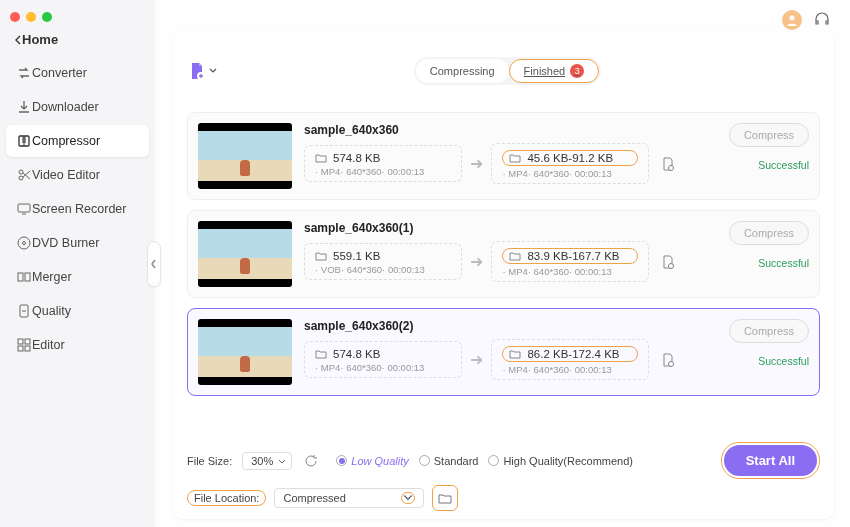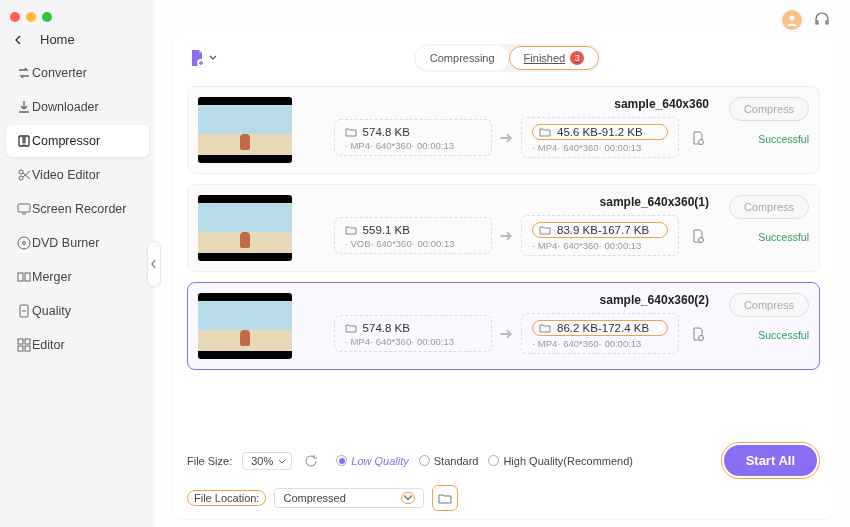--- a/index.html
+++ b/index.html
@@ -5,51 +5,51 @@
 * { margin: 0; padding: 0; box-sizing: border-box; font-family: -apple-system, BlinkMacSystemFont, "Segoe UI", sans-serif; }
 body { width: 850px; height: 527px; background: #f5f5f7; display: flex; overflow: hidden; }
 
 .sidebar { width: 155px; background: #f5f5f7; display: flex; flex-direction: column; padding: 6px 0; position: relative; }
 .traffic-lights { display: flex; gap: 6px; padding: 6px 10px 4px; }
 .traffic-lights span { width: 10px; height: 10px; border-radius: 50%; }
 .tl-red { background: #ff5f57; }
 .tl-yellow { background: #febc2e; }
 .tl-green { background: #28c840; }
 
-.home-row { display: flex; align-items: center; gap: 18px; padding: 6px 14px 10px; color: #333; font-size: 13px; font-weight: 400; cursor: pointer; }
+.home-row { display: flex; align-items: center; gap: 0; padding: 6px 14px 10px; color: #333; font-size: 13px; font-weight: 700; cursor: pointer; }
 .home-row svg { width: 8px; height: 10px; }
 
 .nav { display: flex; flex-direction: column; gap: 2px; padding: 0 6px; }
 .nav-item { display: flex; align-items: center; gap: 0; padding: 8px 10px; border-radius: 6px; font-size: 12.5px; color: #444; cursor: pointer; }
 .nav-item.active { background: #fff; box-shadow: 0 1px 3px rgba(0,0,0,0.08); color: #222; font-weight: 500; }
 .nav-item .nav-ic { width: 16px; height: 16px; display: flex; align-items: center; justify-content: center; color: #666; }
 .nav-item.active .nav-ic { color: #333; }
 
 .sidebar-edge { position: absolute; right: -6px; top: 50%; transform: translateY(-50%); width: 14px; height: 46px; background: #fefefe; border: 1px solid #e6e6e6; border-radius: 8px; display: flex; align-items: center; justify-content: center; cursor: pointer; box-shadow: 0 1px 2px rgba(0,0,0,.05); }
 
 .main { flex: 1; background: #fefefe; display: flex; flex-direction: column; padding: 10px 16px 8px 18px; overflow: hidden; }
 .topright { display: flex; justify-content: flex-end; gap: 10px; align-items: center; padding-right: 2px; margin-bottom: 2px; }
 .topright .avatar { width: 20px; height: 20px; border-radius: 50%; background: #f7c188; display:flex; align-items:center; justify-content:center; }
 .topright .support { width: 20px; height: 20px; color: #666; display:flex; align-items:center; justify-content:center; }
 
 .panel { flex: 1; background: #fff; border-radius: 10px; box-shadow: 0 1px 3px rgba(0,0,0,0.05); display: flex; flex-direction: column; overflow: hidden; padding: 12px 14px 8px; }
 .panel-header { display: flex; align-items: center; }
 .add-btn { display: flex; align-items: center; gap: 2px; padding-right: 8px; color: #8a6df2; cursor: pointer; }
-.tabs { margin: 0 auto; display: flex; background: #f4f4f6; border-radius: 14px; padding: 2px; justify-content: flex-end; }
+.tabs { margin: 13px auto; display: flex; background: #f4f4f6; border-radius: 14px; padding: 2px; justify-content: flex-end; }
 .tab { padding: 4px 14px; font-size: 11px; border-radius: 12px; cursor: pointer; color: #555; display:flex; align-items:center; gap:5px; }
 .tab.active { background: #fff; }
 .tab.highlight { border: 1.5px solid #f2a14b; background: #fff; text-decoration: underline; }
 .badge { background: #eb5449; color: #fff; border-radius: 50%; width: 14px; height: 14px; font-size: 9px; display:flex; align-items:center; justify-content:center; }
 
 .file-list { flex: 1; overflow: auto; margin-top: 14px; display: flex; flex-direction: column; gap: 10px; }
 .file-row { background: #fbfbfc; border: 1px solid #eee; border-radius: 8px; padding: 10px; display: flex; gap: 12px; align-items: flex-start; }
 .file-row.selected { border: 1.5px solid #8a6df2; background: #faf9ff; }
 .thumb { width: 94px; height: 66px; background: linear-gradient(#000 0 12%, #b7dbe7 12% 56%, #e8d9b8 56% 88%, #000 88% 100%); border-radius: 3px; flex-shrink: 0; position: relative; }
 .thumb::after { content:""; position:absolute; left:50%; top:56%; width:10px; height:16px; background:#c26a46; border-radius:4px 4px 2px 2px; transform:translateX(-50%); }
-.file-body { flex: 1; display: flex; flex-direction: column; gap: 6px; align-items: flex-end; }
+.file-body { flex: 1; display: flex; flex-direction: column; gap: 6px; }
 .file-name { font-size: 12px; font-weight: 600; color: #222; }
 .file-meta-row { display: flex; align-items: center; gap: 8px; }
 .meta-box { border: 1px dashed #ddd; border-radius: 6px; padding: 6px 10px 4px; min-width: 158px; }
 .meta-top { display: flex; align-items: center; gap: 6px; font-size: 11.5px; color: #333; }
 .meta-top.highlight { border: 1.5px solid #f2a14b; border-radius: 10px; padding: 1px 6px; }
 .meta-sub { font-size: 9.5px; color: #999; margin-top: 2px; }
 .meta-sub span::before { content:"· "; }
 .arrow { color: #bbb; }
 .settings-btn { width: 22px; height: 22px; display:flex; align-items:center; justify-content:center; color:#888; cursor:pointer; }
 .right-col { display:flex; flex-direction:column; align-items:flex-end; gap:6px; min-width:88px; }

